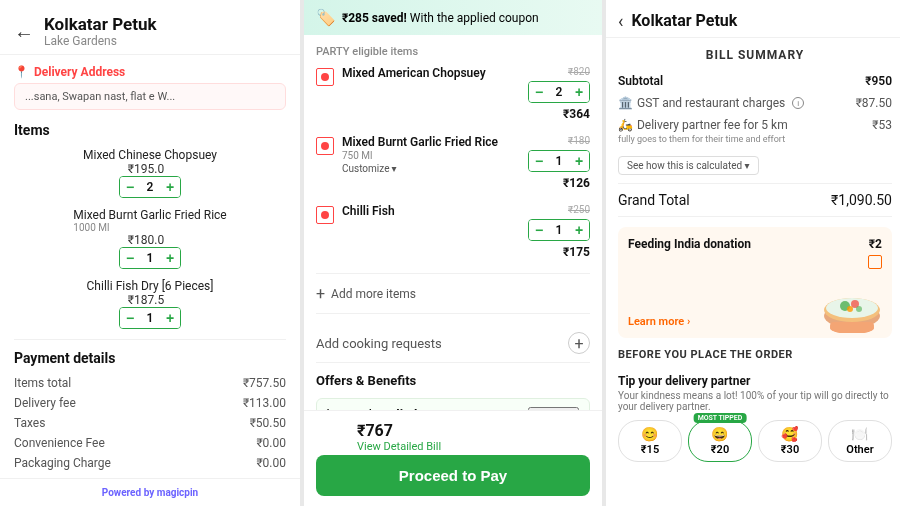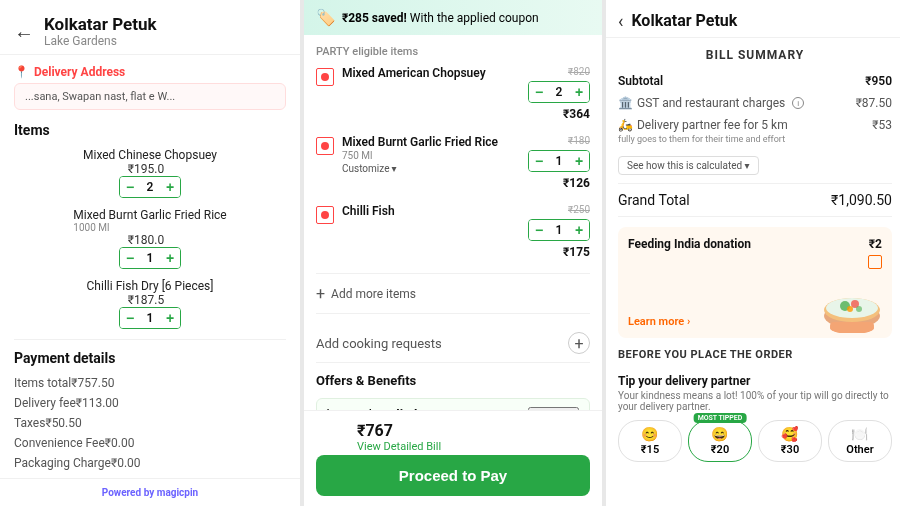--- a/index.html
+++ b/index.html
@@ -132,21 +132,21 @@
     }
     .divider { border: none; border-top: 1px solid #f0f0f0; margin: 10px 0; }
     .payment-section h3 {
       font-size: 14px;
       font-weight: 700;
       color: #111;
       margin-bottom: 10px;
     }
     .payment-row {
       display: flex;
-      justify-content: flex-start;
+      justify-content: space-between;
       font-size: 12px;
       color: #555;
       margin-bottom: 6px;
     }
     .payment-row.bold {
       font-weight: 700;
       color: #111;
       font-size: 19px;
       margin-top: 4px;
     }

